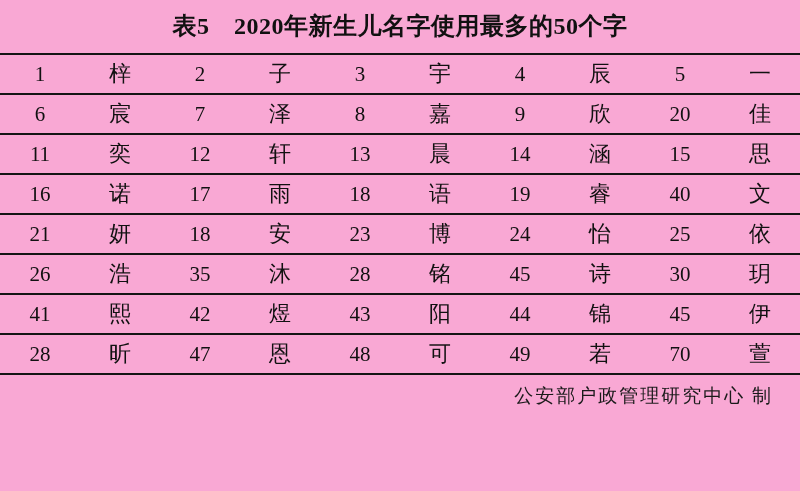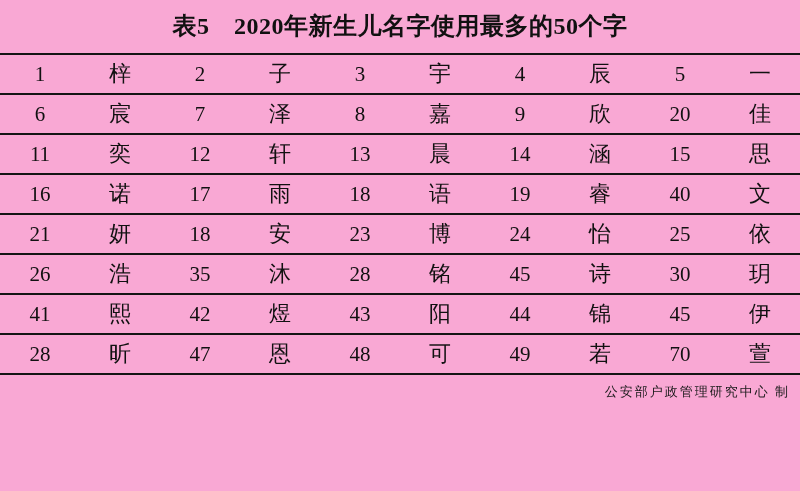--- a/index.html
+++ b/index.html
@@ -42,23 +42,23 @@
   .cell {
     font-size: 22px;
     line-height: 38px;
     white-space: nowrap;
   }
   .cell.rank {
     font-size: 21px;
   }
   .footer {
     text-align: right;
-    padding-right: 10px;
+    padding-right: 27px;
     margin-top: 8px;
-    font-size: 13px;
+    font-size: 19px;
     letter-spacing: 2px;
     color: #1a1a1a;
   }
 </style>
 </head>
 <body>
 
 <div class="page">
   <div class="title">表5　2020年新生儿名字使用最多的50个字</div>
   <div class="ranking-table" id="ranking-table">

